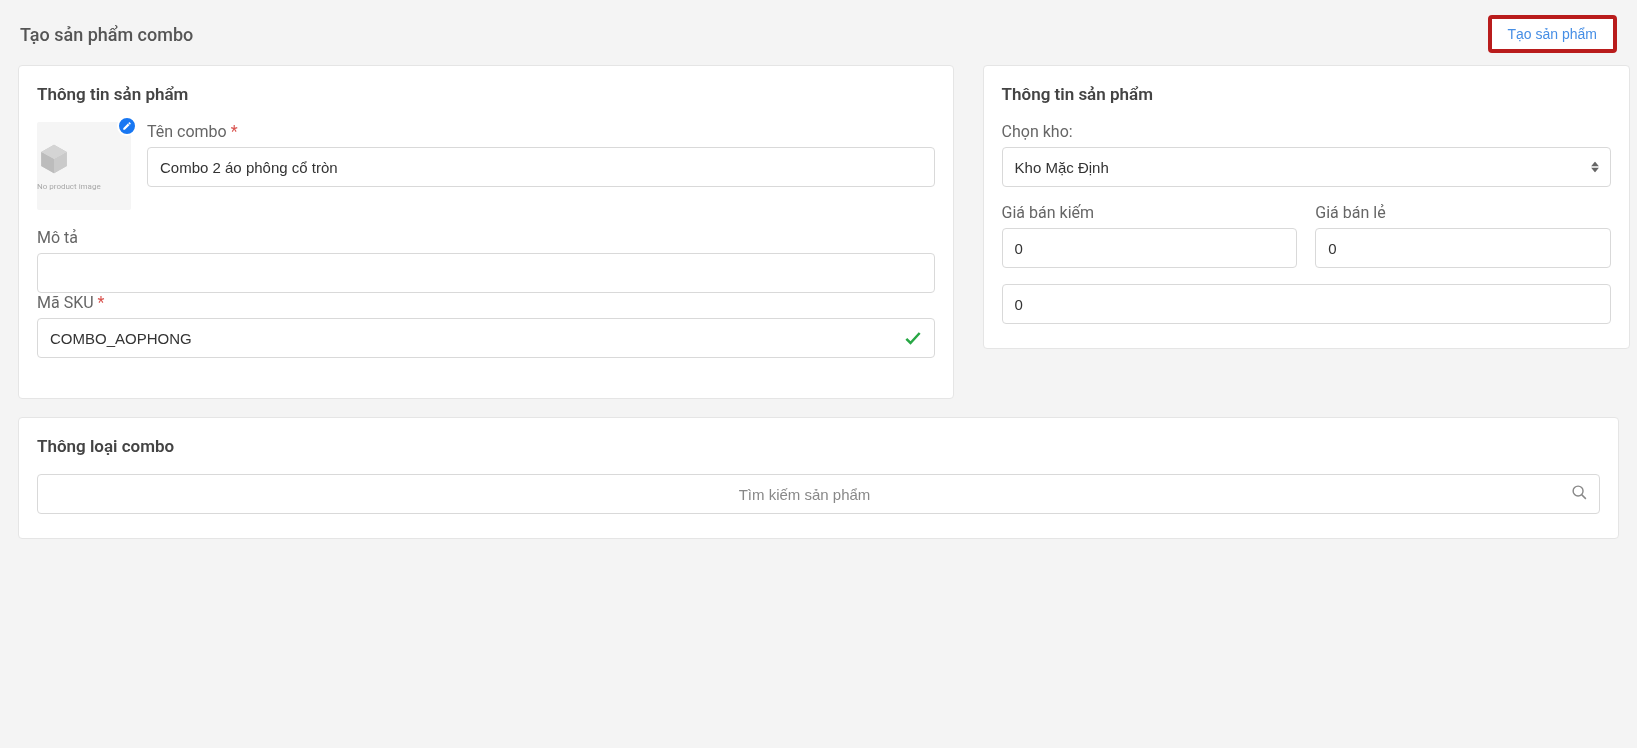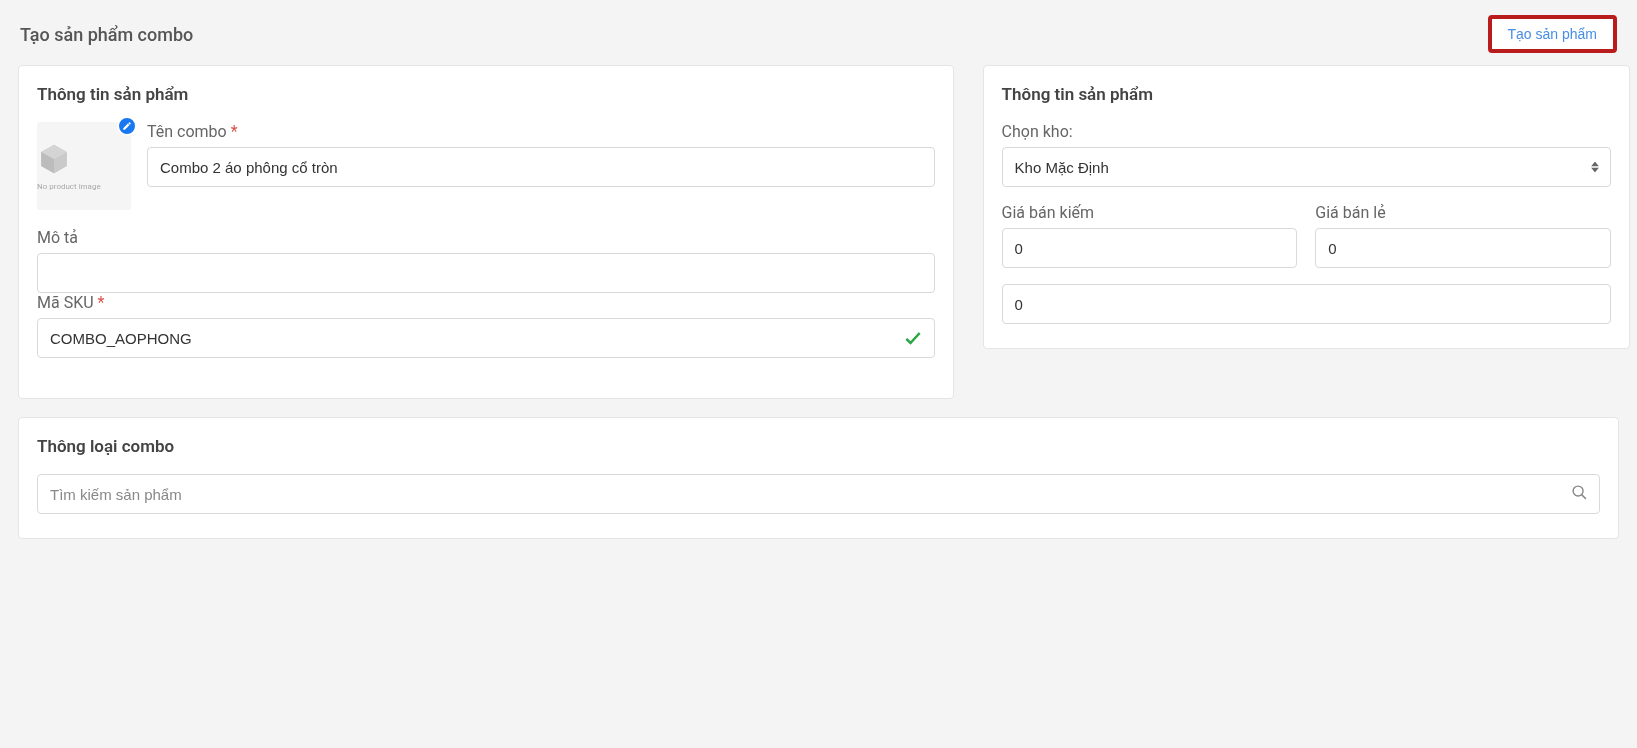--- a/index.html
+++ b/index.html
@@ -195,20 +195,21 @@
       position: relative;
     }
     .search-input {
       width: 100%;
       height: 40px;
       border: 1px solid #d9d9d9;
       border-radius: 4px;
       padding: 0 40px 0 12px;
       font-size: 15px;
       color: #333;
+      text-align: center;
     }
     .search-input::placeholder {
       color: #888;
     }
     .search-icon-wrap {
       position: absolute;
       right: 12px;
       top: 50%;
       transform: translateY(-50%);
     }

